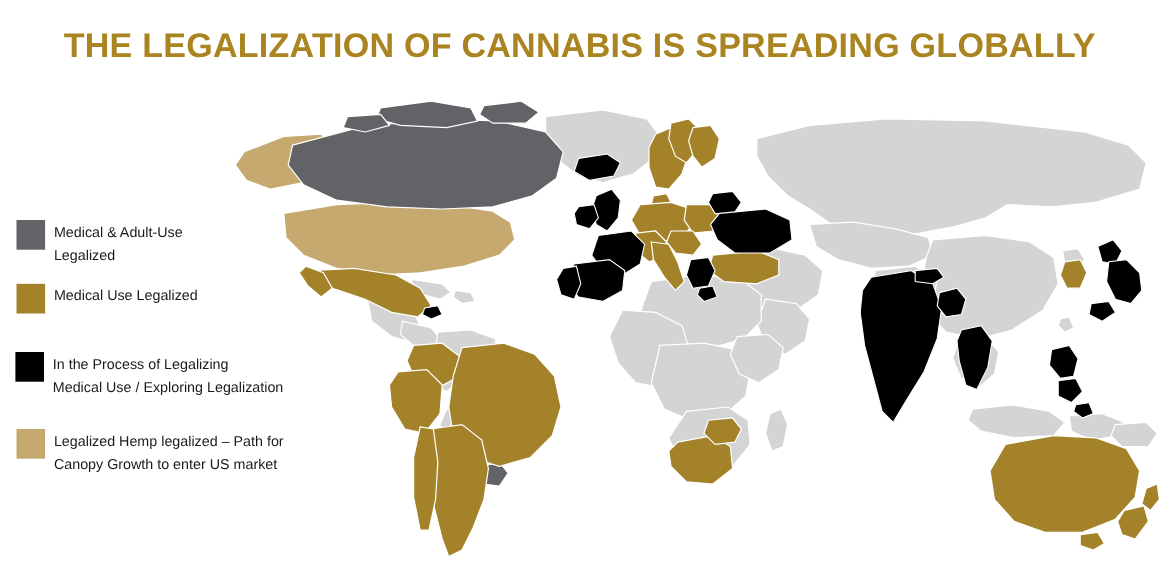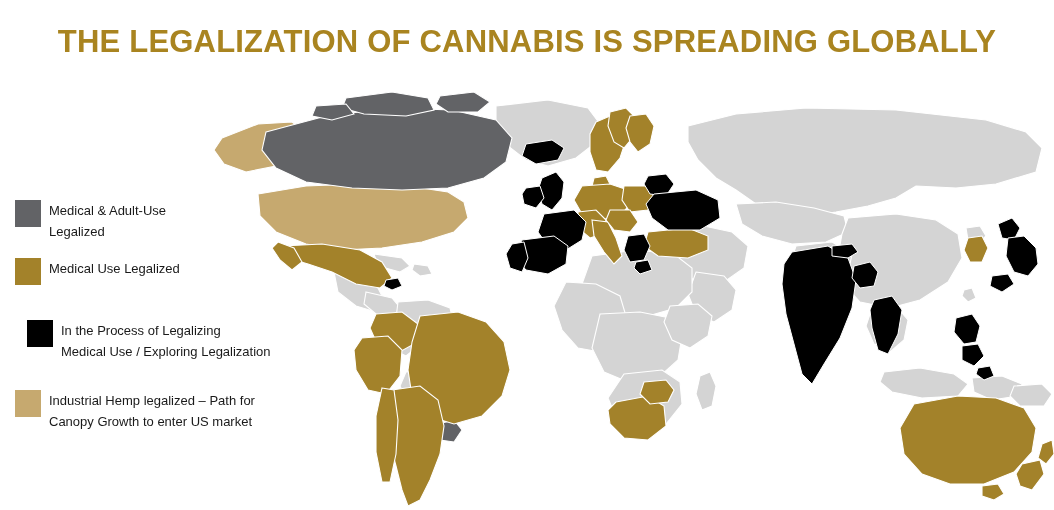--- a/index.html
+++ b/index.html
@@ -236,26 +236,26 @@
       <span class="legend-swatch" style="background:#626366;"></span>
       <span class="legend-label">Medical &amp; Adult-Use
 Legalized</span>
     </div>
 
     <div class="legend-item" style="top:68px;left:15px;justify-content:center;">
       <span class="legend-swatch" style="background:#a3822a;"></span>
       <span class="legend-label">Medical Use Legalized</span>
     </div>
 
-    <div class="legend-item" style="top:130px;left:27px;">
+    <div class="legend-item" style="top:130px;left:14px;">
       <span class="legend-swatch" style="background:#000000;"></span>
       <span class="legend-label">In the Process of Legalizing
 Medical Use / Exploring Legalization</span>
     </div>
 
     <div class="legend-item" style="top:200px;left:15px;">
       <span class="legend-swatch" style="background:#c6a96f;"></span>
-      <span class="legend-label">Industrial Hemp legalized – Path for
+      <span class="legend-label">Legalized Hemp legalized – Path for
 Canopy Growth to enter US market</span>
     </div>
 
   </div>
 </div>
 
 </body></html>

